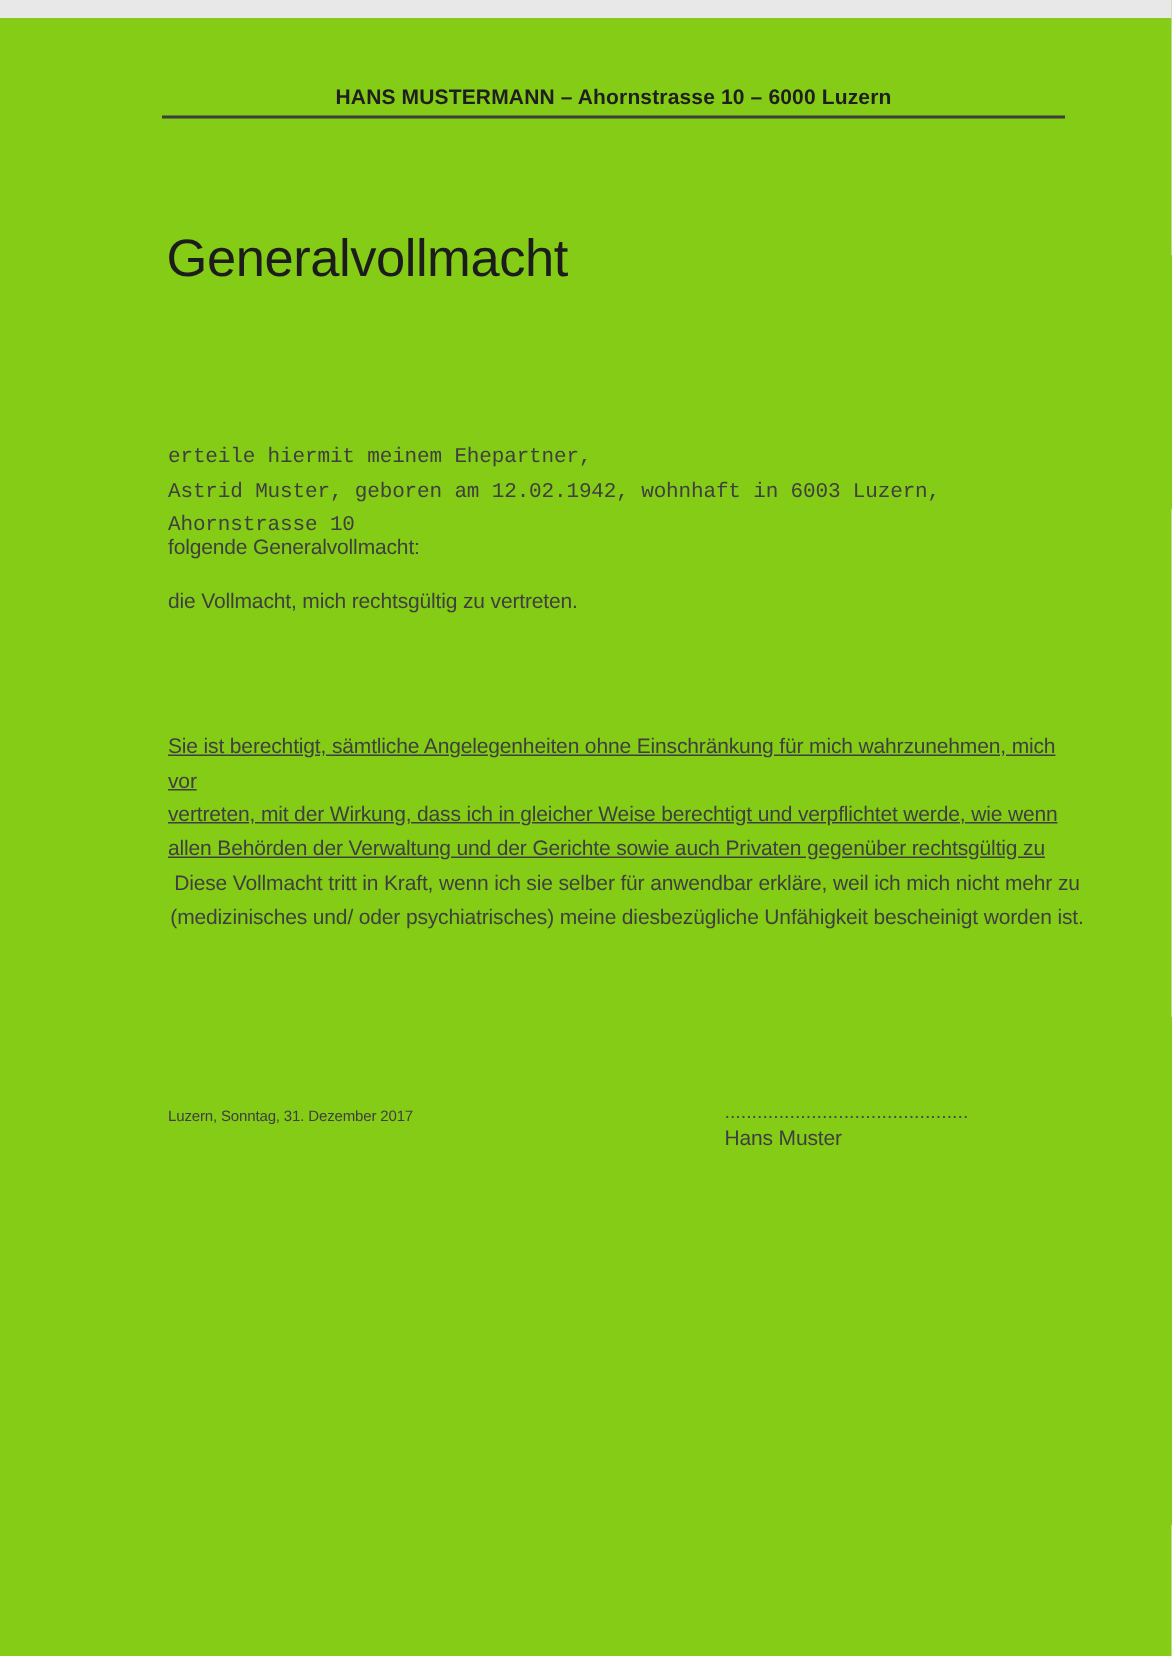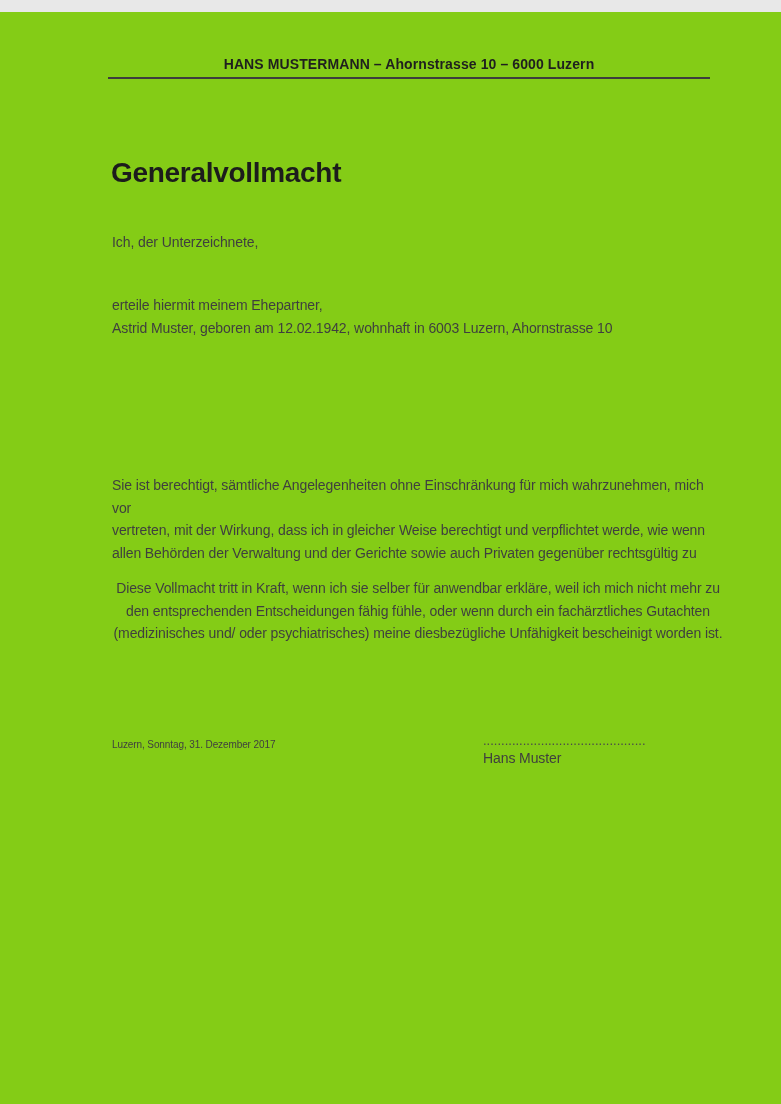--- a/index.html
+++ b/index.html
@@ -25,41 +25,41 @@
     color: #1f1f1f;
     line-height: 18px;
     padding-bottom: 4px;
     border-bottom: 2px solid #3d3d3d;
     letter-spacing: 0.1px;
   }
   .doc-title {
     position: absolute;
     top: 144px;
     left: 111px;
-    font-size: 28px;
-    font-weight: bold;
+    font-size: 35px;
+    font-weight: normal;
     color: #1c1c1c;
     line-height: 34px;
     letter-spacing: -0.3px;
   }
   .para {
     position: absolute;
     left: 112px;
     width: 612px;
     font-size: 14px;
     line-height: 22.5px;
     letter-spacing: -0.1px;
     color: #3f3f3f;
   }
   .para span { display: block; }
   .p1 { top: 219px; }
-  .p2 { top: 282px; }
+  .p2 { top: 282px; font-family: Liberation Mono, monospace; }
   .p3 { top: 341px; }
   .p4 { top: 377px; }
-  .p5 { top: 462px; }
+  .p5 { top: 474px; text-decoration: underline; }
   .p6 { top: 565px; text-align: center; }
   .date-line {
     position: absolute;
     top: 722px;
     left: 112px;
     font-size: 10px;
     line-height: 22.5px;
     letter-spacing: -0.1px;
     color: #3f3f3f;
   }
@@ -85,41 +85,43 @@
 </head>
 <body>
 
 <div class="page">
 
   <div class="letterhead">HANS MUSTERMANN – Ahornstrasse 10 – 6000 Luzern</div>
 
   <h1 class="doc-title">Generalvollmacht</h1>
 
   <div class="para p1">
-    <span>Ich, der Unterzeichnete,</span>
   </div>
 
   <div class="para p2">
     <span>erteile hiermit meinem Ehepartner,</span>
     <span>Astrid Muster, geboren am 12.02.1942, wohnhaft in 6003 Luzern, Ahornstrasse 10</span>
   </div>
 
+  <div class="para p3">
+    <span>folgende Generalvollmacht:</span>
+  </div>
 
   <div class="para p4">
+    <span>die Vollmacht, mich rechtsgültig zu vertreten.</span>
   </div>
 
   <div class="para p5">
     <span>Sie ist berechtigt, sämtliche Angelegenheiten ohne Einschränkung für mich wahrzunehmen, mich vor</span>
     <span>vertreten, mit der Wirkung, dass ich in gleicher Weise berechtigt und verpflichtet werde, wie wenn</span>
     <span>allen Behörden der Verwaltung und der Gerichte sowie auch Privaten gegenüber rechtsgültig zu</span>
   </div>
 
   <div class="para p6">
     <span>Diese Vollmacht tritt in Kraft, wenn ich sie selber für anwendbar erkläre, weil ich mich nicht mehr zu</span>
-    <span>den entsprechenden Entscheidungen fähig fühle, oder wenn durch ein fachärztliches Gutachten</span>
     <span>(medizinisches und/ oder psychiatrisches) meine diesbezügliche Unfähigkeit bescheinigt worden ist.</span>
   </div>
 
   <div class="date-line">Luzern, Sonntag, 31. Dezember 2017</div>
 
   <div class="signature-block">
     <div class="signature-dots">.............................................</div>
     <div class="signature-name">Hans Muster</div>
   </div>
 

